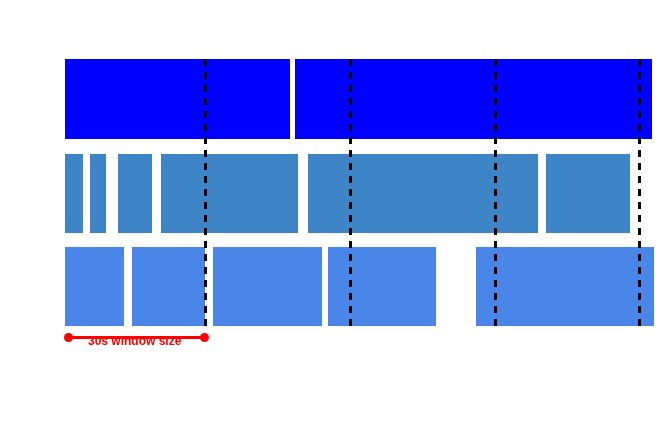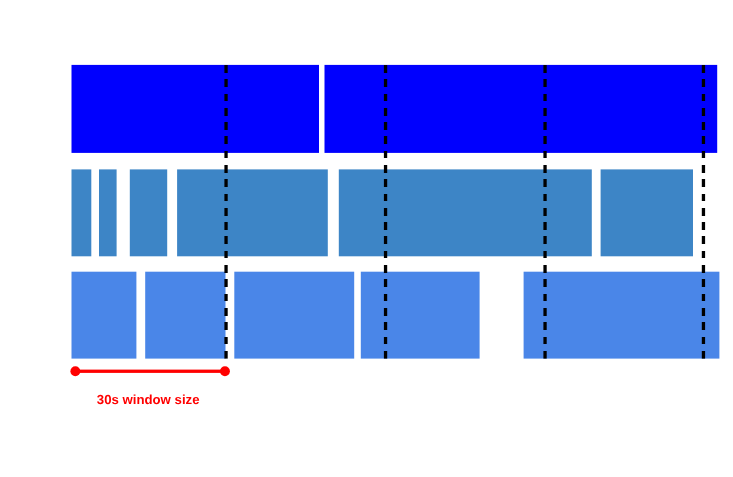--- a/index.html
+++ b/index.html
@@ -58,14 +58,14 @@
   <div id="boundaries-layer">
       <div class="boundary" style="left: 203.5px; top: 59px; width: 3px; height: 267px; background: repeating-linear-gradient(rgb(0, 0, 0) 0px, rgb(0, 0, 0) 7px, transparent 7px, transparent 13px);"></div>
       <div class="boundary" style="left: 348.5px; top: 59px; width: 3px; height: 267px; background: repeating-linear-gradient(rgb(0, 0, 0) 0px, rgb(0, 0, 0) 7px, transparent 7px, transparent 13px);"></div>
       <div class="boundary" style="left: 493.5px; top: 59px; width: 3px; height: 267px; background: repeating-linear-gradient(rgb(0, 0, 0) 0px, rgb(0, 0, 0) 7px, transparent 7px, transparent 13px);"></div>
       <div class="boundary" style="left: 637.5px; top: 59px; width: 3px; height: 267px; background: repeating-linear-gradient(rgb(0, 0, 0) 0px, rgb(0, 0, 0) 7px, transparent 7px, transparent 13px);"></div>
     </div>
 
   <div class="measure-line" id="measure-line" style="left: 68px; top: 335.5px; width: 136px; height: 3px; background: rgb(255, 0, 0);"></div>
   <div class="dot" id="dot-left" style="left: 63.5px; top: 332.5px; width: 9px; height: 9px; background: rgb(255, 0, 0);"></div>
   <div class="dot" id="dot-right" style="left: 199.5px; top: 332.5px; width: 9px; height: 9px; background: rgb(255, 0, 0);"></div>
-  <div class="measure-label" id="measure-label" style="left: 88px; top: 357px; font-size: 12px; color: rgb(255, 0, 0);">30s window size</div>
+  <div class="measure-label" id="measure-label" style="left: 88px; top: 335px; font-size: 12px; color: rgb(255, 0, 0);">30s window size</div>
 </div>
 
 </body></html>

